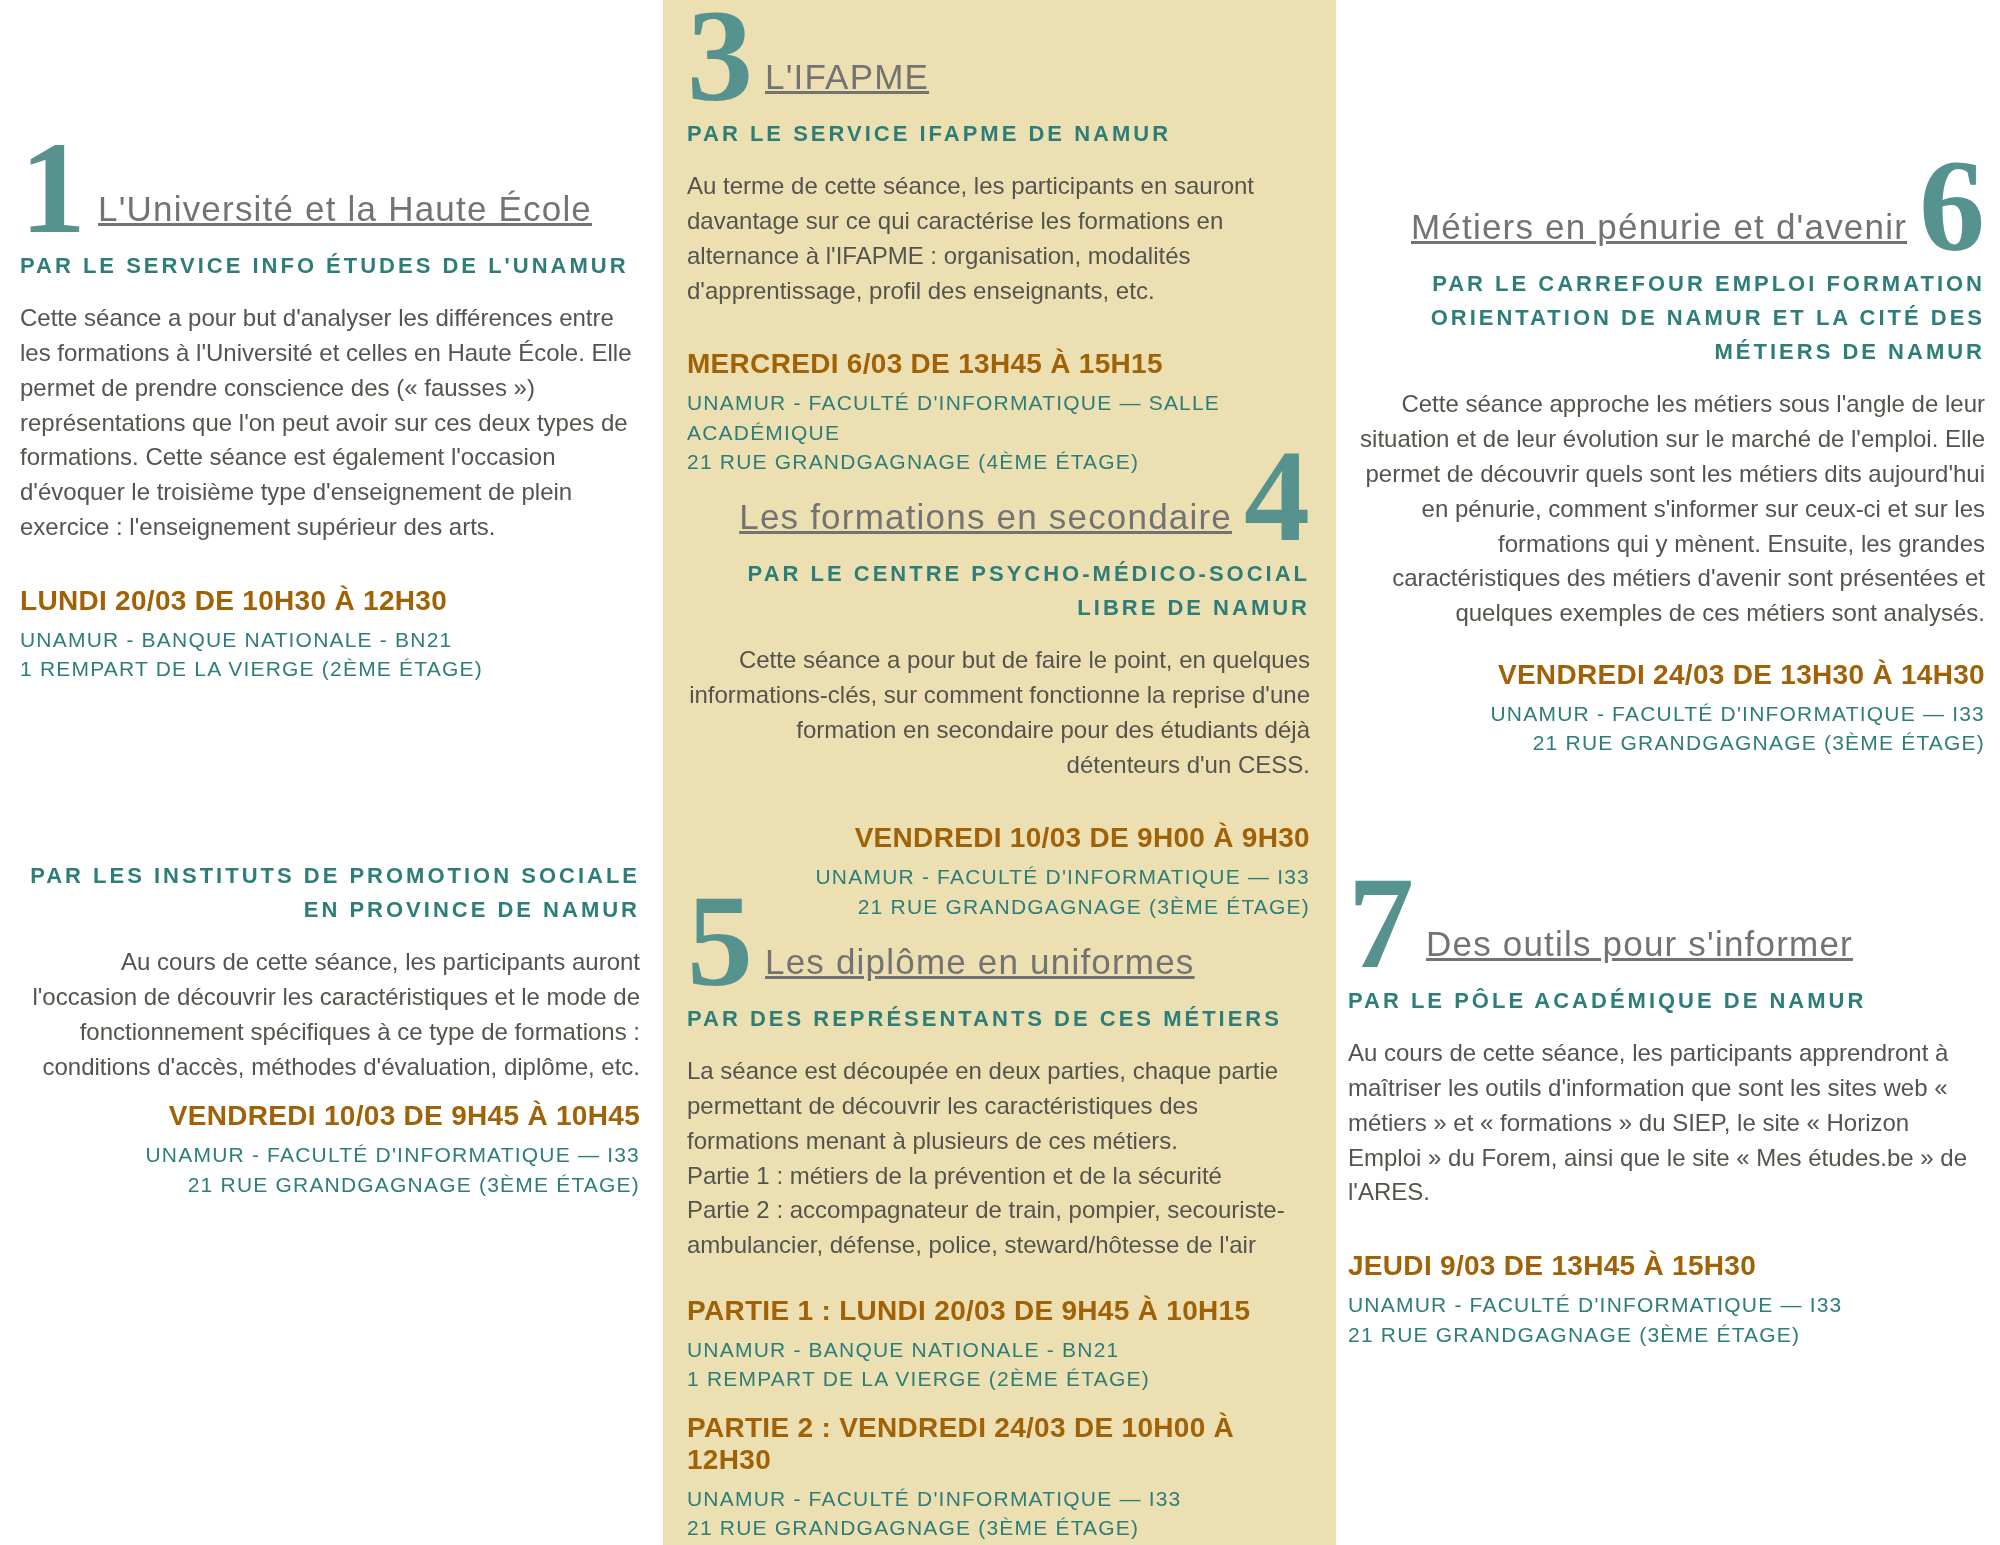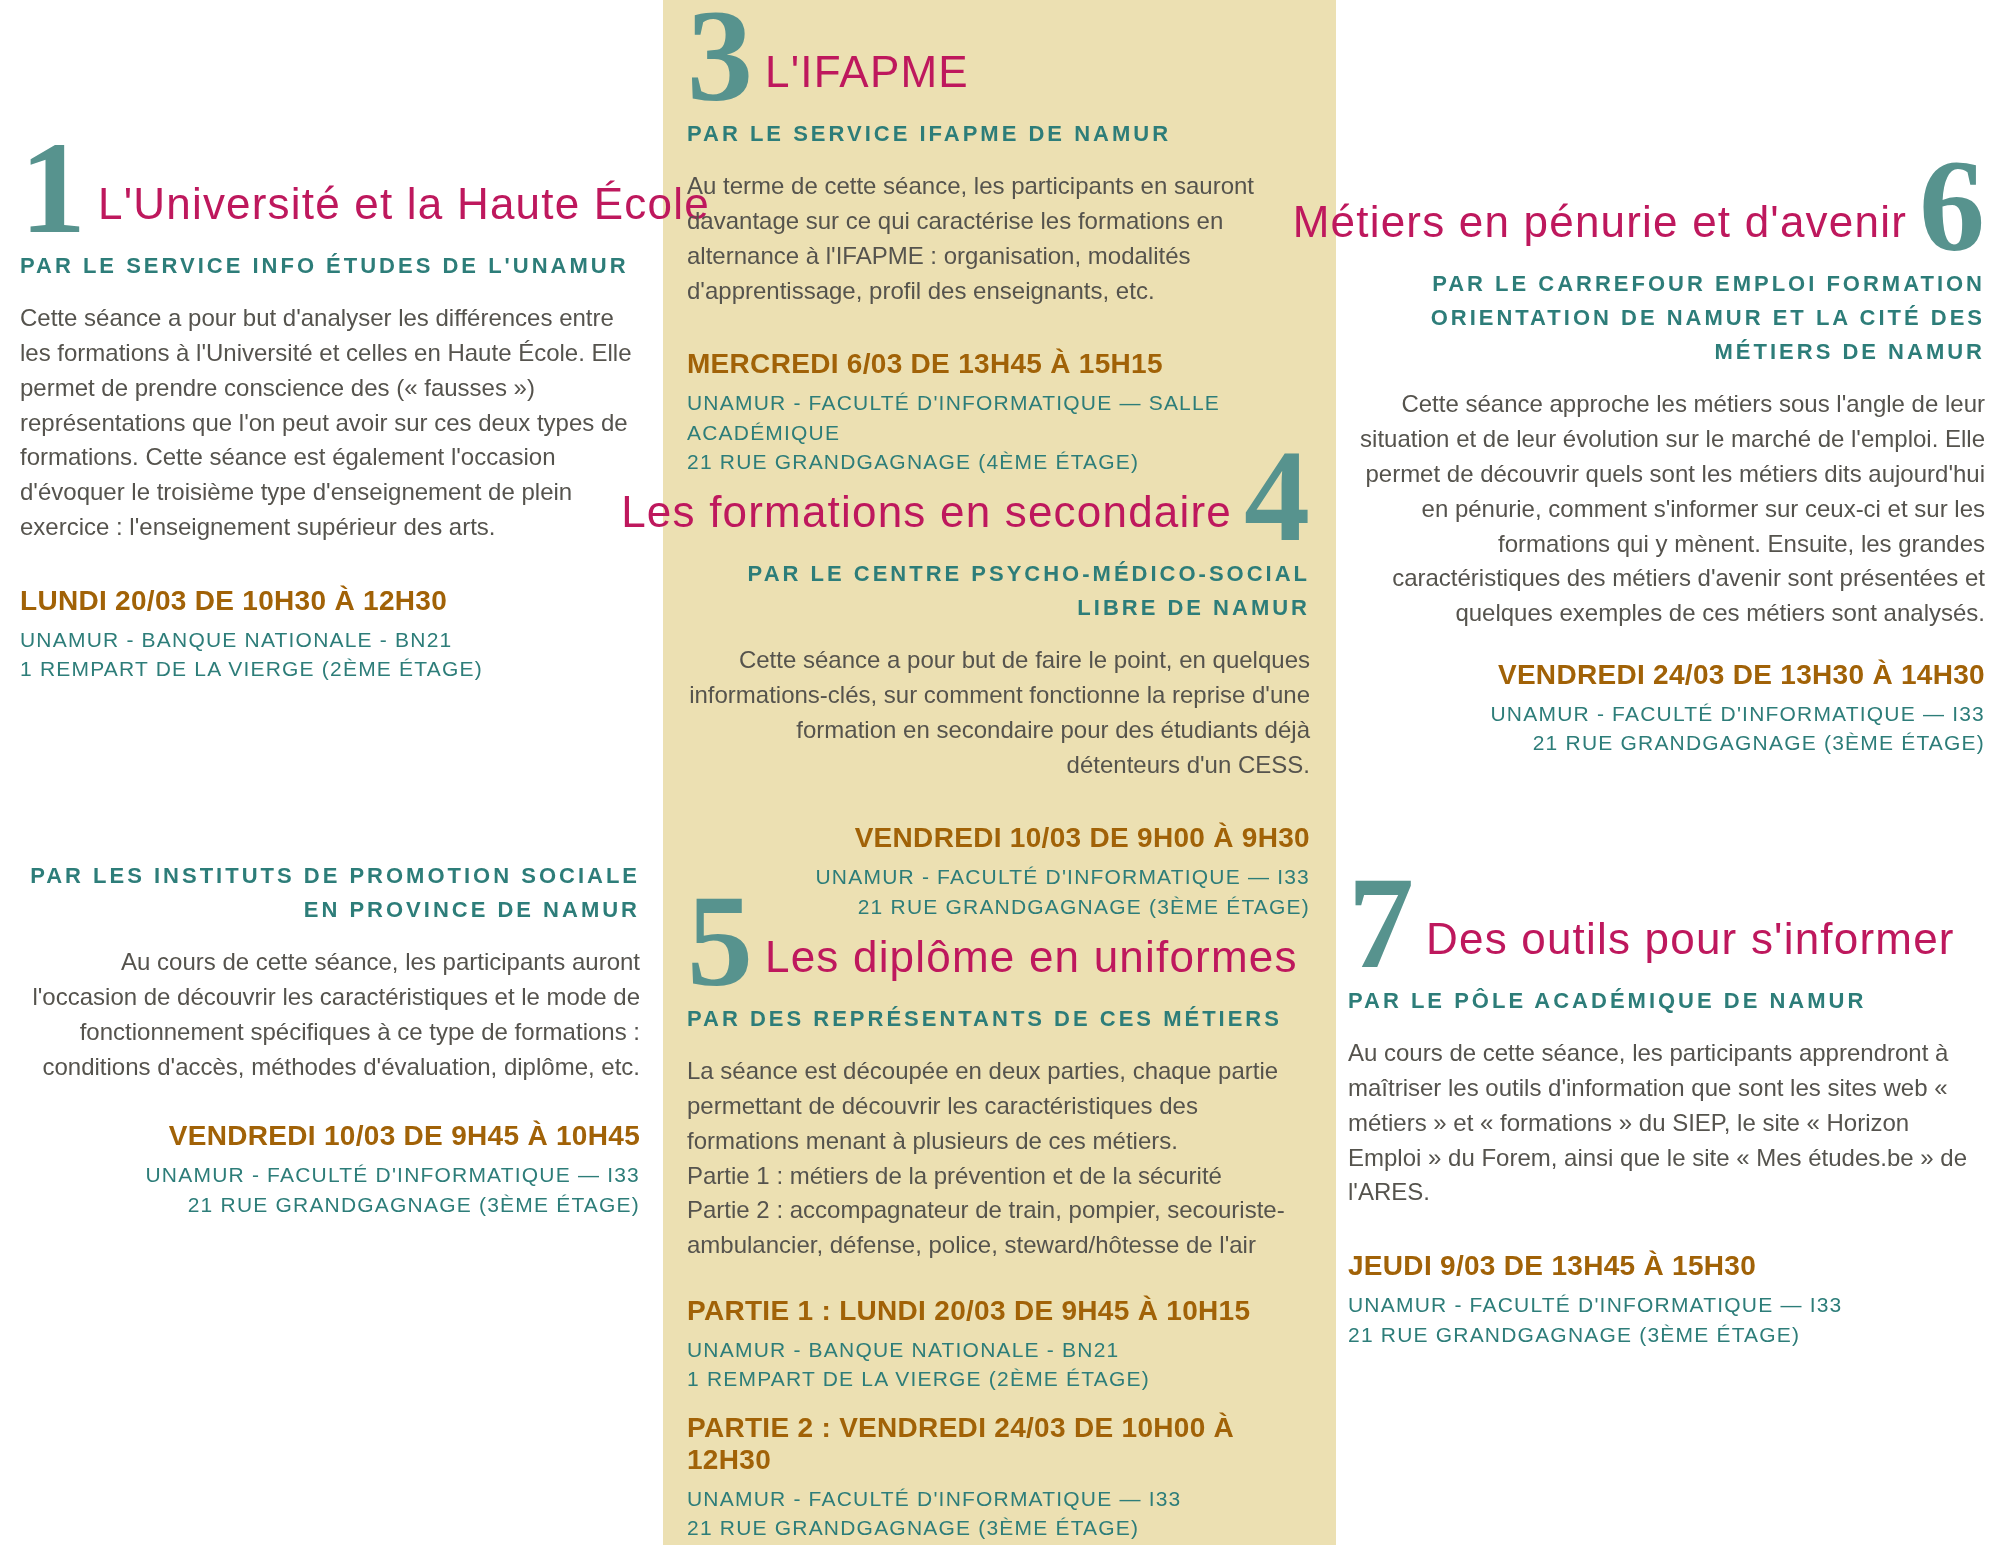--- a/index.html
+++ b/index.html
@@ -21,22 +21,23 @@
   .align-right .head{justify-content:flex-end;}
   .num{
     font-family:"Liberation Serif", serif;
     font-weight:700;
     font-size:132px;line-height:0.72;
     color:#57938E;
     display:block;
   }
   .title{
     margin:0 0 6px 0;
-    font-size:44px;font-weight:400;letter-spacing:1.2px;
-    color:#be185d;
+    font-size:35px;font-weight:400;letter-spacing:1.2px;
+    color:#737373;
+    text-decoration:underline;
   }
   .presenter{
     margin-top:14px;
     font-size:22px;font-weight:700;letter-spacing:3px;
     line-height:1.55;color:#2D7D79;
     white-space:pre-line;
   }
   .desc{
     margin:18px 0 0 0;
     font-size:24px;line-height:1.45;
@@ -59,21 +60,21 @@
   
   .s1{left:20px;  top:140px; width:620px;}
   .s2{left:20px;  top:845px; width:620px;}
   .s3{left:687px; top:8px;   width:600px;}
   .s4{left:687px; top:448px; width:623px;}
   .s5{left:687px; top:893px; width:623px;}
   .s6{left:1348px;top:158px; width:637px;}
   .s7{left:1348px;top:875px; width:637px;}
 
   .s1 .event{margin-top:40px;}
-  .s2 .event{margin-top:36px;}
+  .s2 .event{margin-top:16px;}
   .s5 .event{margin-top:32px;}
   .s5 .event + .event{margin-top:18px;}
   .s6 .event{margin-top:28px;}
 </style>
 </head>
 <body>
 
 <div class="panel"></div>
 
 <section class="card s1 align-left">

